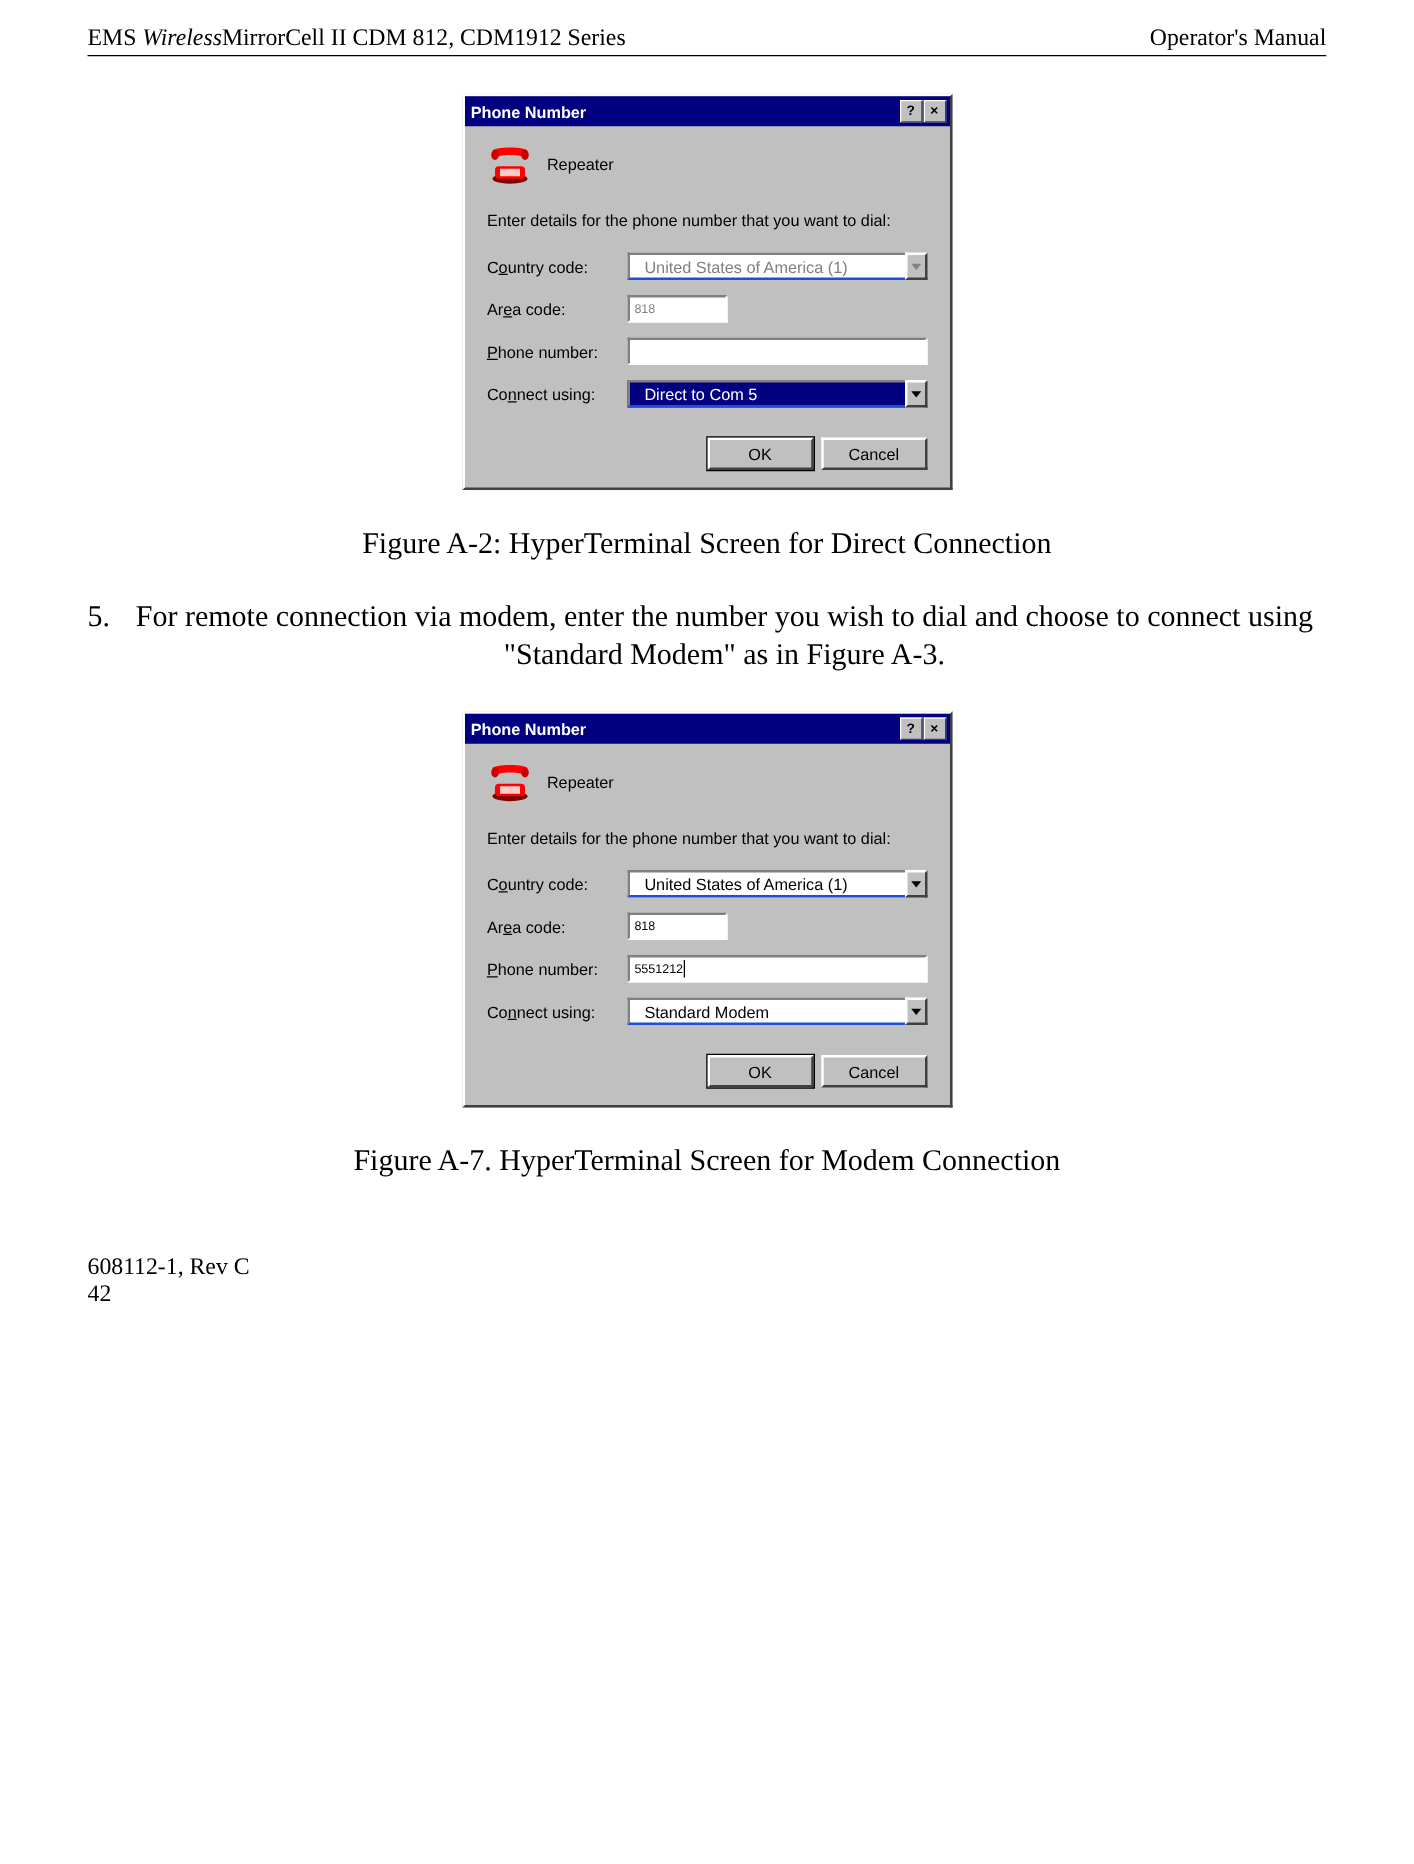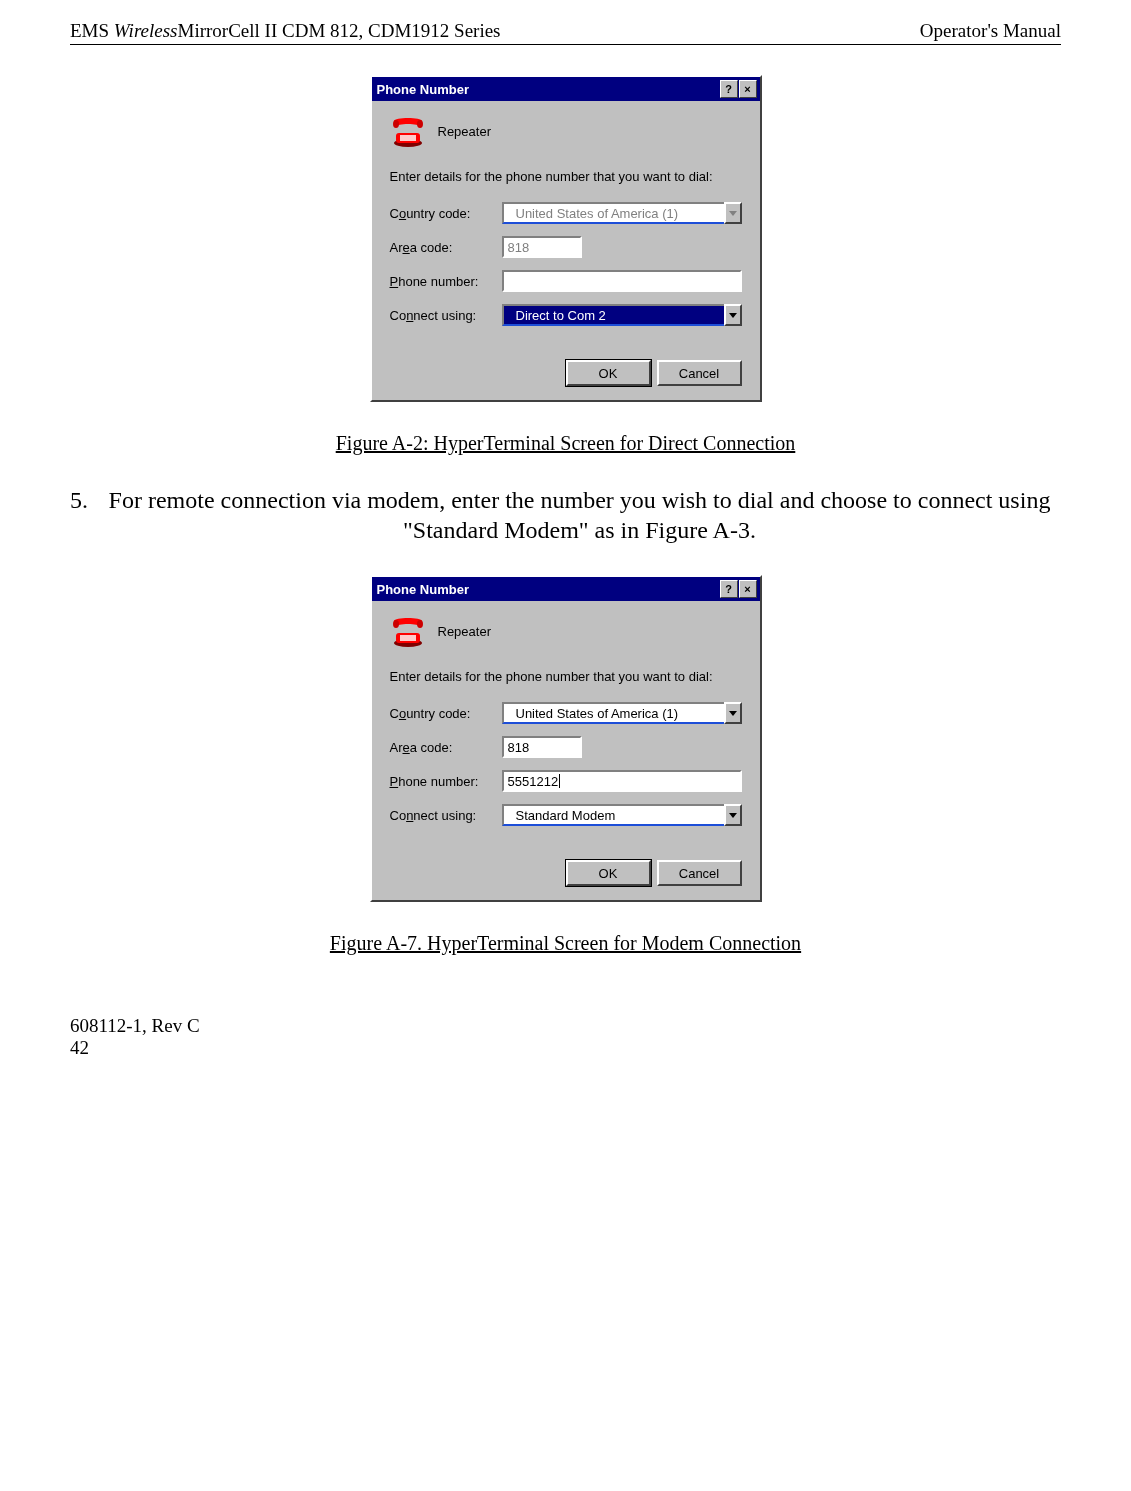--- a/index.html
+++ b/index.html
@@ -107,21 +107,21 @@
     }
     .text-input {
       height: 22px;
       background: #fff;
       border-top: 2px solid #808080;
       border-left: 2px solid #808080;
       border-right: 2px solid #fff;
       border-bottom: 2px solid #fff;
       padding: 0 4px;
       font-family: "MS Sans Serif", Arial, sans-serif;
-      font-size: 13px;
+      font-size: 10px;
       color: #000;
       display: flex;
       align-items: center;
     }
     .text-input.disabled {
       color: #808080;
       background: #fff;
     }
     .combo-wrap {
       display: flex;
@@ -167,21 +167,21 @@
       width: 0;
       height: 0;
       border-left: 4px solid transparent;
       border-right: 4px solid transparent;
       border-top: 5px solid #000;
     }
     .button-row {
       display: flex;
       justify-content: flex-end;
       gap: 6px;
-      margin-top: 34px;
+      margin-top: 24px;
     }
     .win-button {
       width: 85px;
       height: 26px;
       background: #c0c0c0;
       border-top: 2px solid #fff;
       border-left: 2px solid #fff;
       border-right: 2px solid #404040;
       border-bottom: 2px solid #404040;
       font-family: "MS Sans Serif", Arial, sans-serif;
@@ -189,23 +189,22 @@
       display: flex;
       align-items: center;
       justify-content: center;
       color: #000;
     }
     .win-button.default {
       outline: 1px solid #000;
     }
     .figure-caption {
       text-align: center;
-      font-size: 20px;
+      font-size: 24px;
       margin: 20px 0 30px 0;
-      text-decoration: underline;
     }
     .body-text {
       font-size: 24px;
       margin: 0 0 30px 0;
       line-height: 1.25;
     }
     .footer {
       margin-top: 60px;
       font-size: 19px;
     }
@@ -280,21 +279,21 @@
       </div>
 
       <div class="form-row">
         <div class="form-label"><span class="underline">P</span><span>hone number:</span></div>
         <div class="text-input" style="flex:1"></div>
       </div>
 
       <div class="form-row">
         <div class="form-label"><span>Co</span><span class="underline">n</span><span>nect using:</span></div>
         <div class="combo-wrap">
-          <div class="combo-input selected">Direct to Com 2</div>
+          <div class="combo-input selected">Direct to Com 5</div>
           <div class="combo-btn">
               <div class="arrow-down"></div>
             </div>
         </div>
       </div>
 
       <div class="button-row">
         <div class="win-button default">OK</div>
         <div class="win-button">Cancel</div>
       </div>

